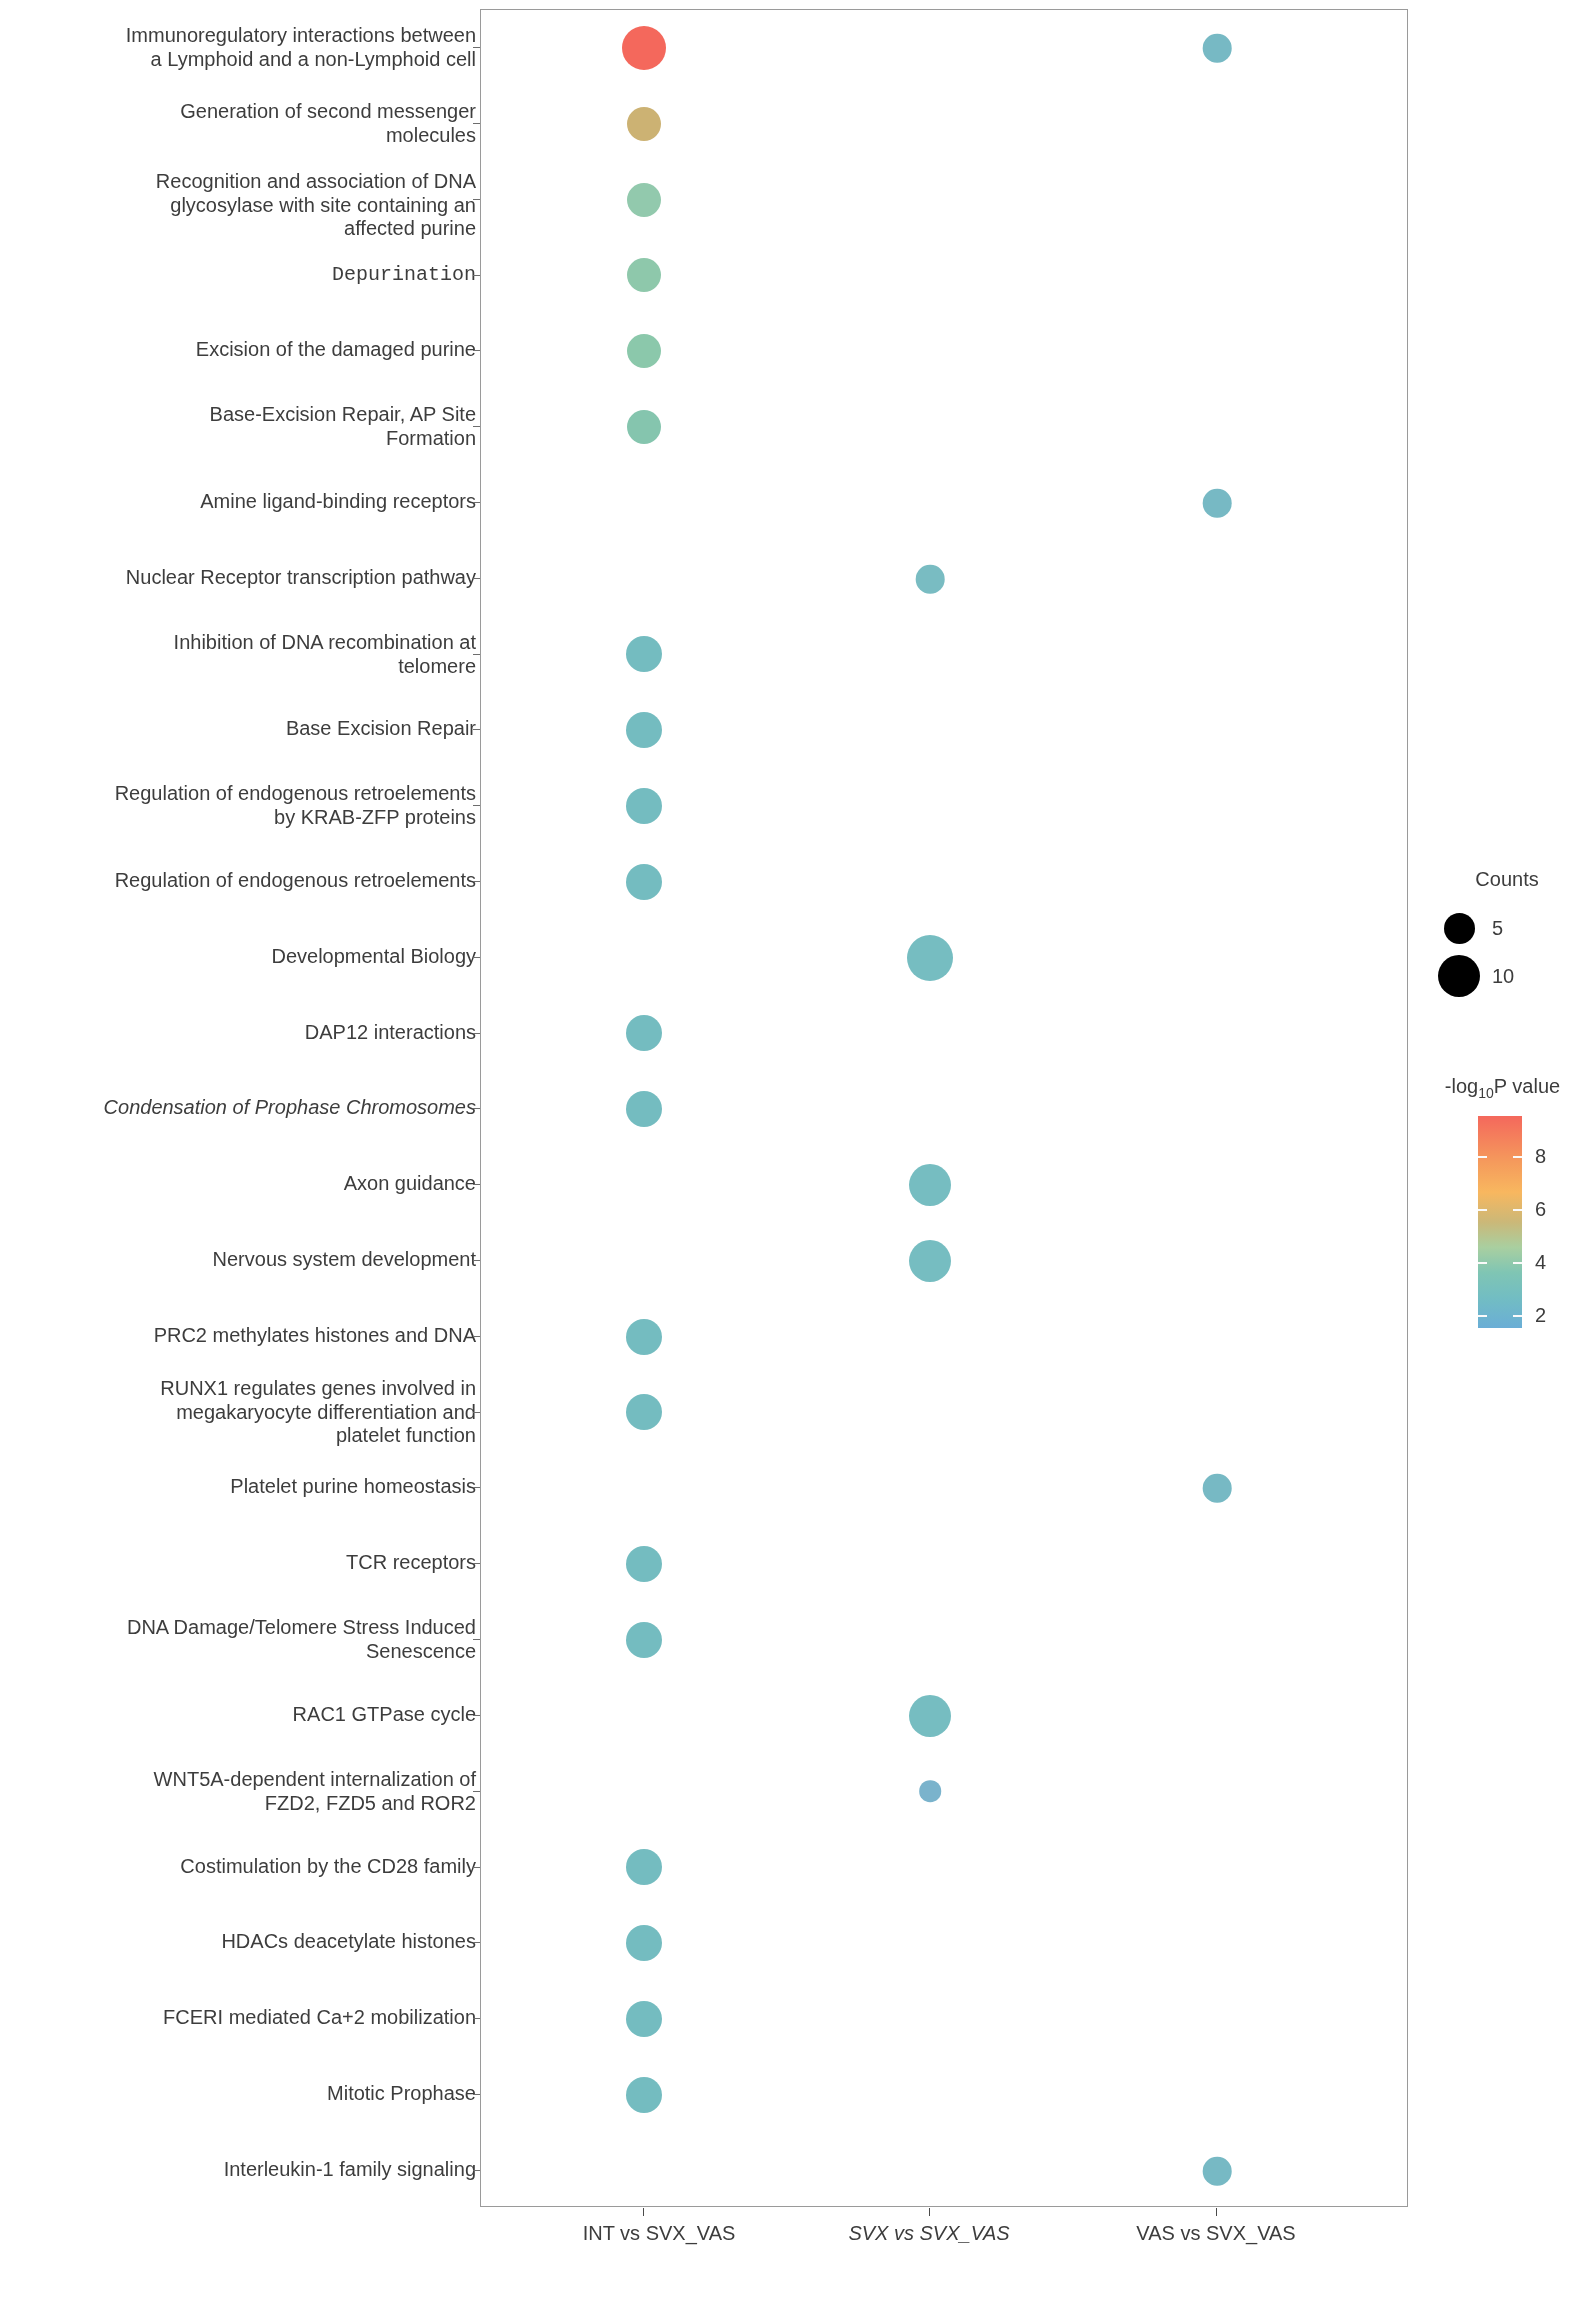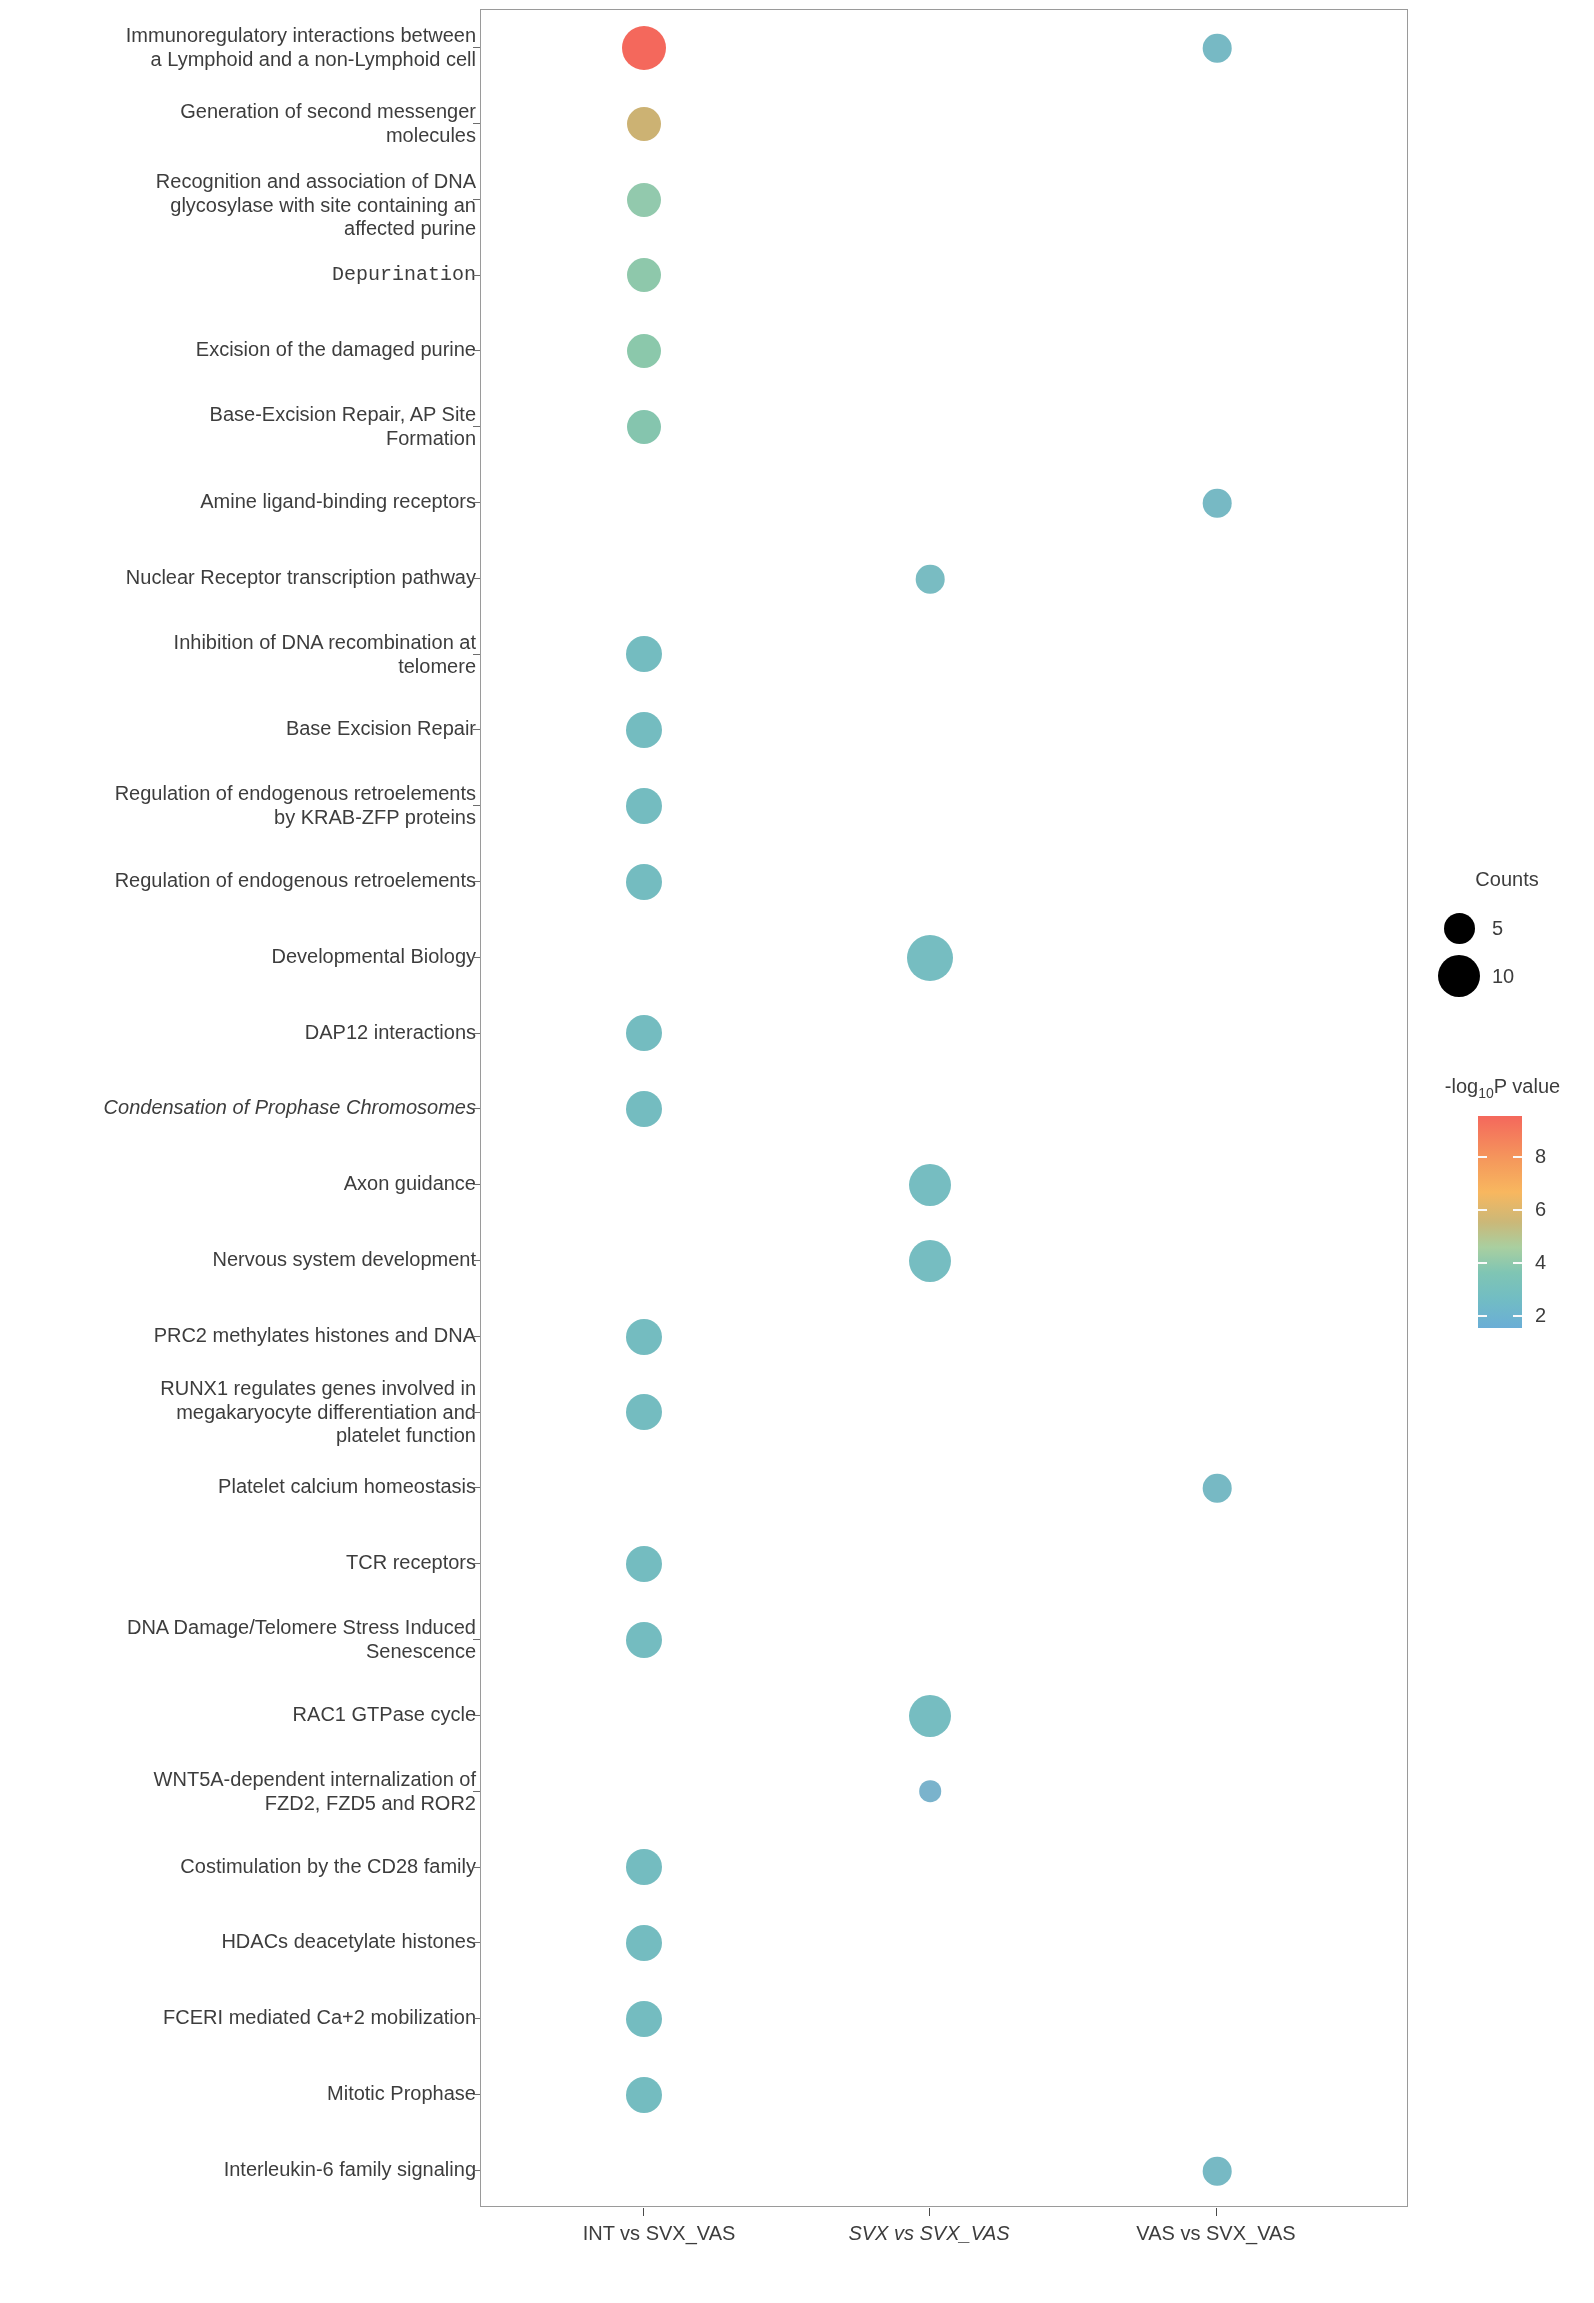--- a/index.html
+++ b/index.html
@@ -88,41 +88,41 @@
     <div class="ylabel" style="top: 1184px;">Axon guidance</div>
     <div class="ytick" style="top: 1184px;"></div>
     <div class="ylabel" style="top: 1260px;">Nervous system development</div>
     <div class="ytick" style="top: 1260px;"></div>
     <div class="ylabel" style="top: 1336px;">PRC2 methylates histones and DNA</div>
     <div class="ytick" style="top: 1336px;"></div>
     <div class="ylabel" style="top: 1412px;">RUNX1 regulates genes involved in
 megakaryocyte differentiation and
 platelet function</div>
     <div class="ytick" style="top: 1412px;"></div>
-    <div class="ylabel" style="top: 1487px;">Platelet calcium homeostasis</div>
+    <div class="ylabel" style="top: 1487px;">Platelet purine homeostasis</div>
     <div class="ytick" style="top: 1487px;"></div>
     <div class="ylabel" style="top: 1563px;">TCR receptors</div>
     <div class="ytick" style="top: 1563px;"></div>
     <div class="ylabel" style="top: 1639px;">DNA Damage/Telomere Stress Induced
 Senescence</div>
     <div class="ytick" style="top: 1639px;"></div>
     <div class="ylabel" style="top: 1715px;">RAC1 GTPase cycle</div>
     <div class="ytick" style="top: 1715px;"></div>
     <div class="ylabel" style="top: 1791px;">WNT5A-dependent internalization of
 FZD2, FZD5 and ROR2</div>
     <div class="ytick" style="top: 1791px;"></div>
     <div class="ylabel" style="top: 1867px;">Costimulation by the CD28 family</div>
     <div class="ytick" style="top: 1867px;"></div>
     <div class="ylabel" style="top: 1942px;">HDACs deacetylate histones</div>
     <div class="ytick" style="top: 1942px;"></div>
     <div class="ylabel" style="top: 2018px;">FCERI mediated Ca+2 mobilization</div>
     <div class="ytick" style="top: 2018px;"></div>
     <div class="ylabel" style="top: 2094px;">Mitotic Prophase</div>
     <div class="ytick" style="top: 2094px;"></div>
-    <div class="ylabel" style="top: 2170px;">Interleukin-6 family signaling</div>
+    <div class="ylabel" style="top: 2170px;">Interleukin-1 family signaling</div>
     <div class="ytick" style="top: 2170px;"></div>
   </div>
 
 <div id="plot-area">
   <div id="dots-layer">
       <div class="dot" title="Immunoregulatory interactions between a Lymphoid and a non-Lymphoid cell | INT vs SVX_VAS | Counts: 11 | -log10P: 9" style="left: 163px; top: 38px; height: 44px; width: 44px; background: rgb(244, 104, 92);"></div>
       <div class="dot" title="Immunoregulatory interactions between a Lymphoid and a non-Lymphoid cell | VAS vs SVX_VAS | Counts: 4 | -log10P: 2.6" style="left: 736px; top: 38px; height: 28.6px; width: 28.6px; background: rgb(119, 185, 196);"></div>
       <div class="dot" title="Generation of second messenger molecules | INT vs SVX_VAS | Counts: 6 | -log10P: 6.1" style="left: 163px; top: 114px; height: 34px; width: 34px; background: rgb(204, 178, 115);"></div>
       <div class="dot" title="Recognition and association of DNA glycosylase with site containing an affected purine | INT vs SVX_VAS | Counts: 6 | -log10P: 4.6" style="left: 163px; top: 190px; height: 34px; width: 34px; background: rgb(146, 201, 173);"></div>
       <div class="dot" title="Depurination | INT vs SVX_VAS | Counts: 6 | -log10P: 4.5" style="left: 163px; top: 265px; height: 34px; width: 34px; background: rgb(142, 200, 171);"></div>

